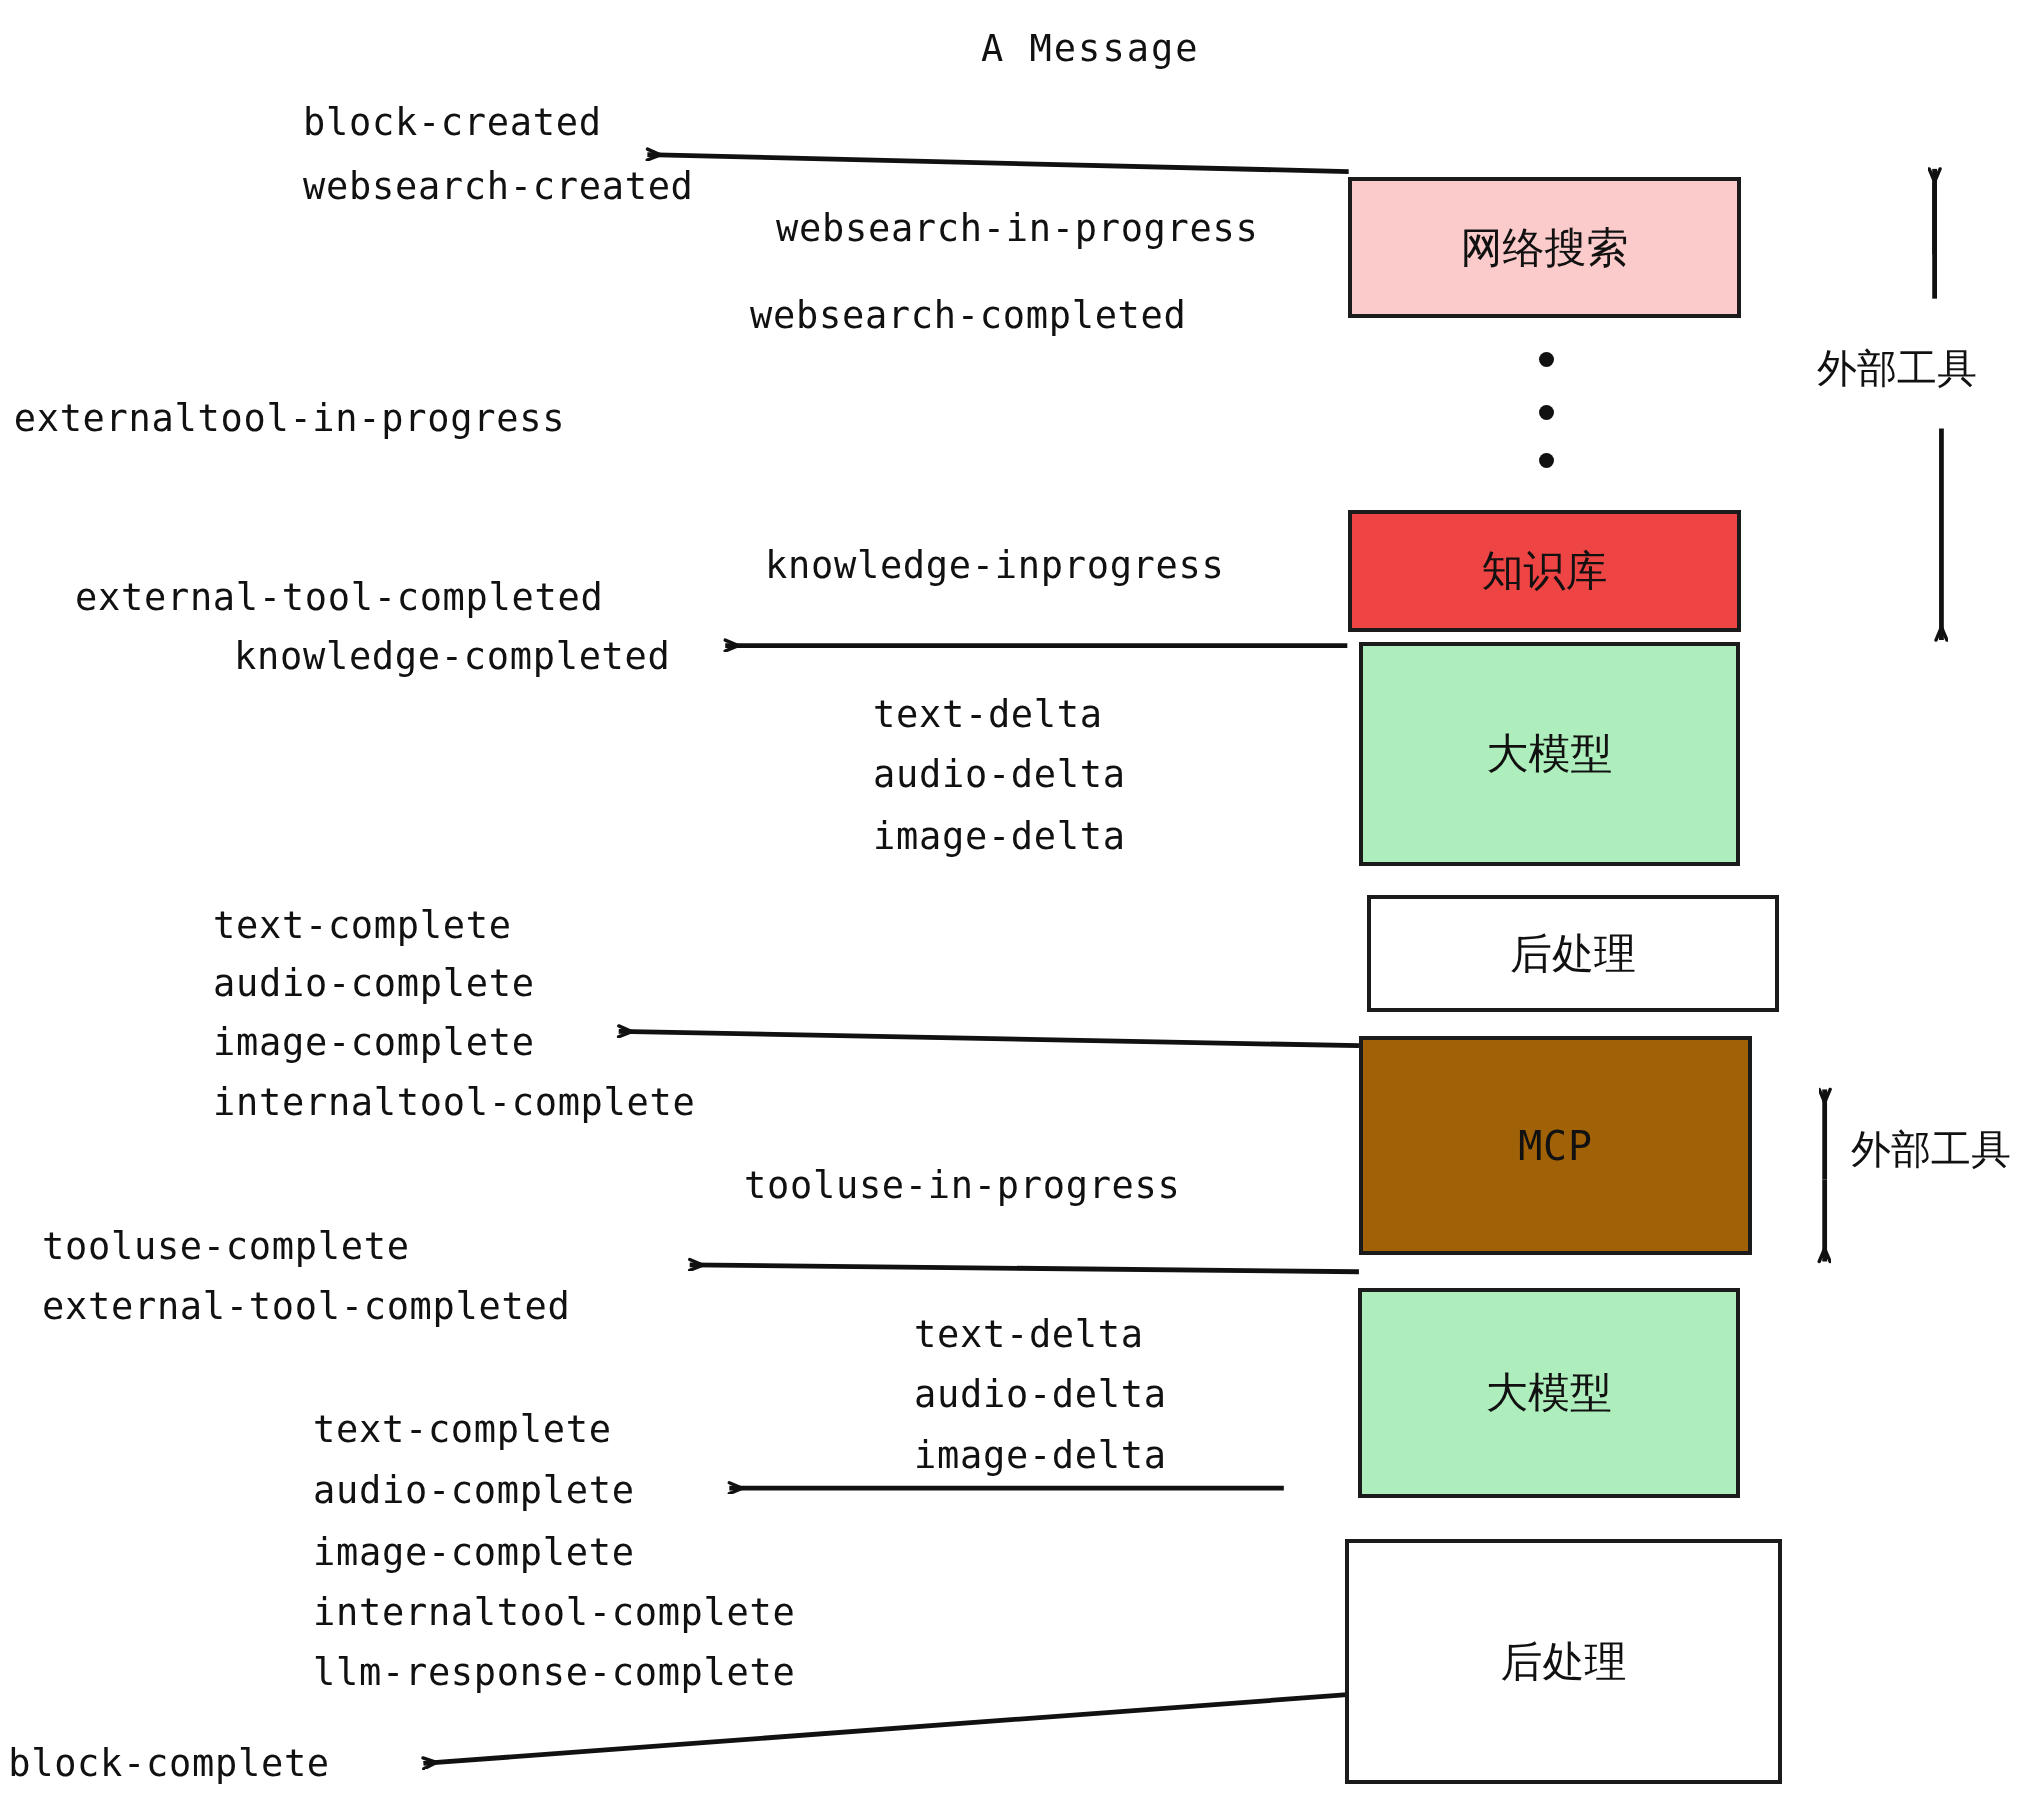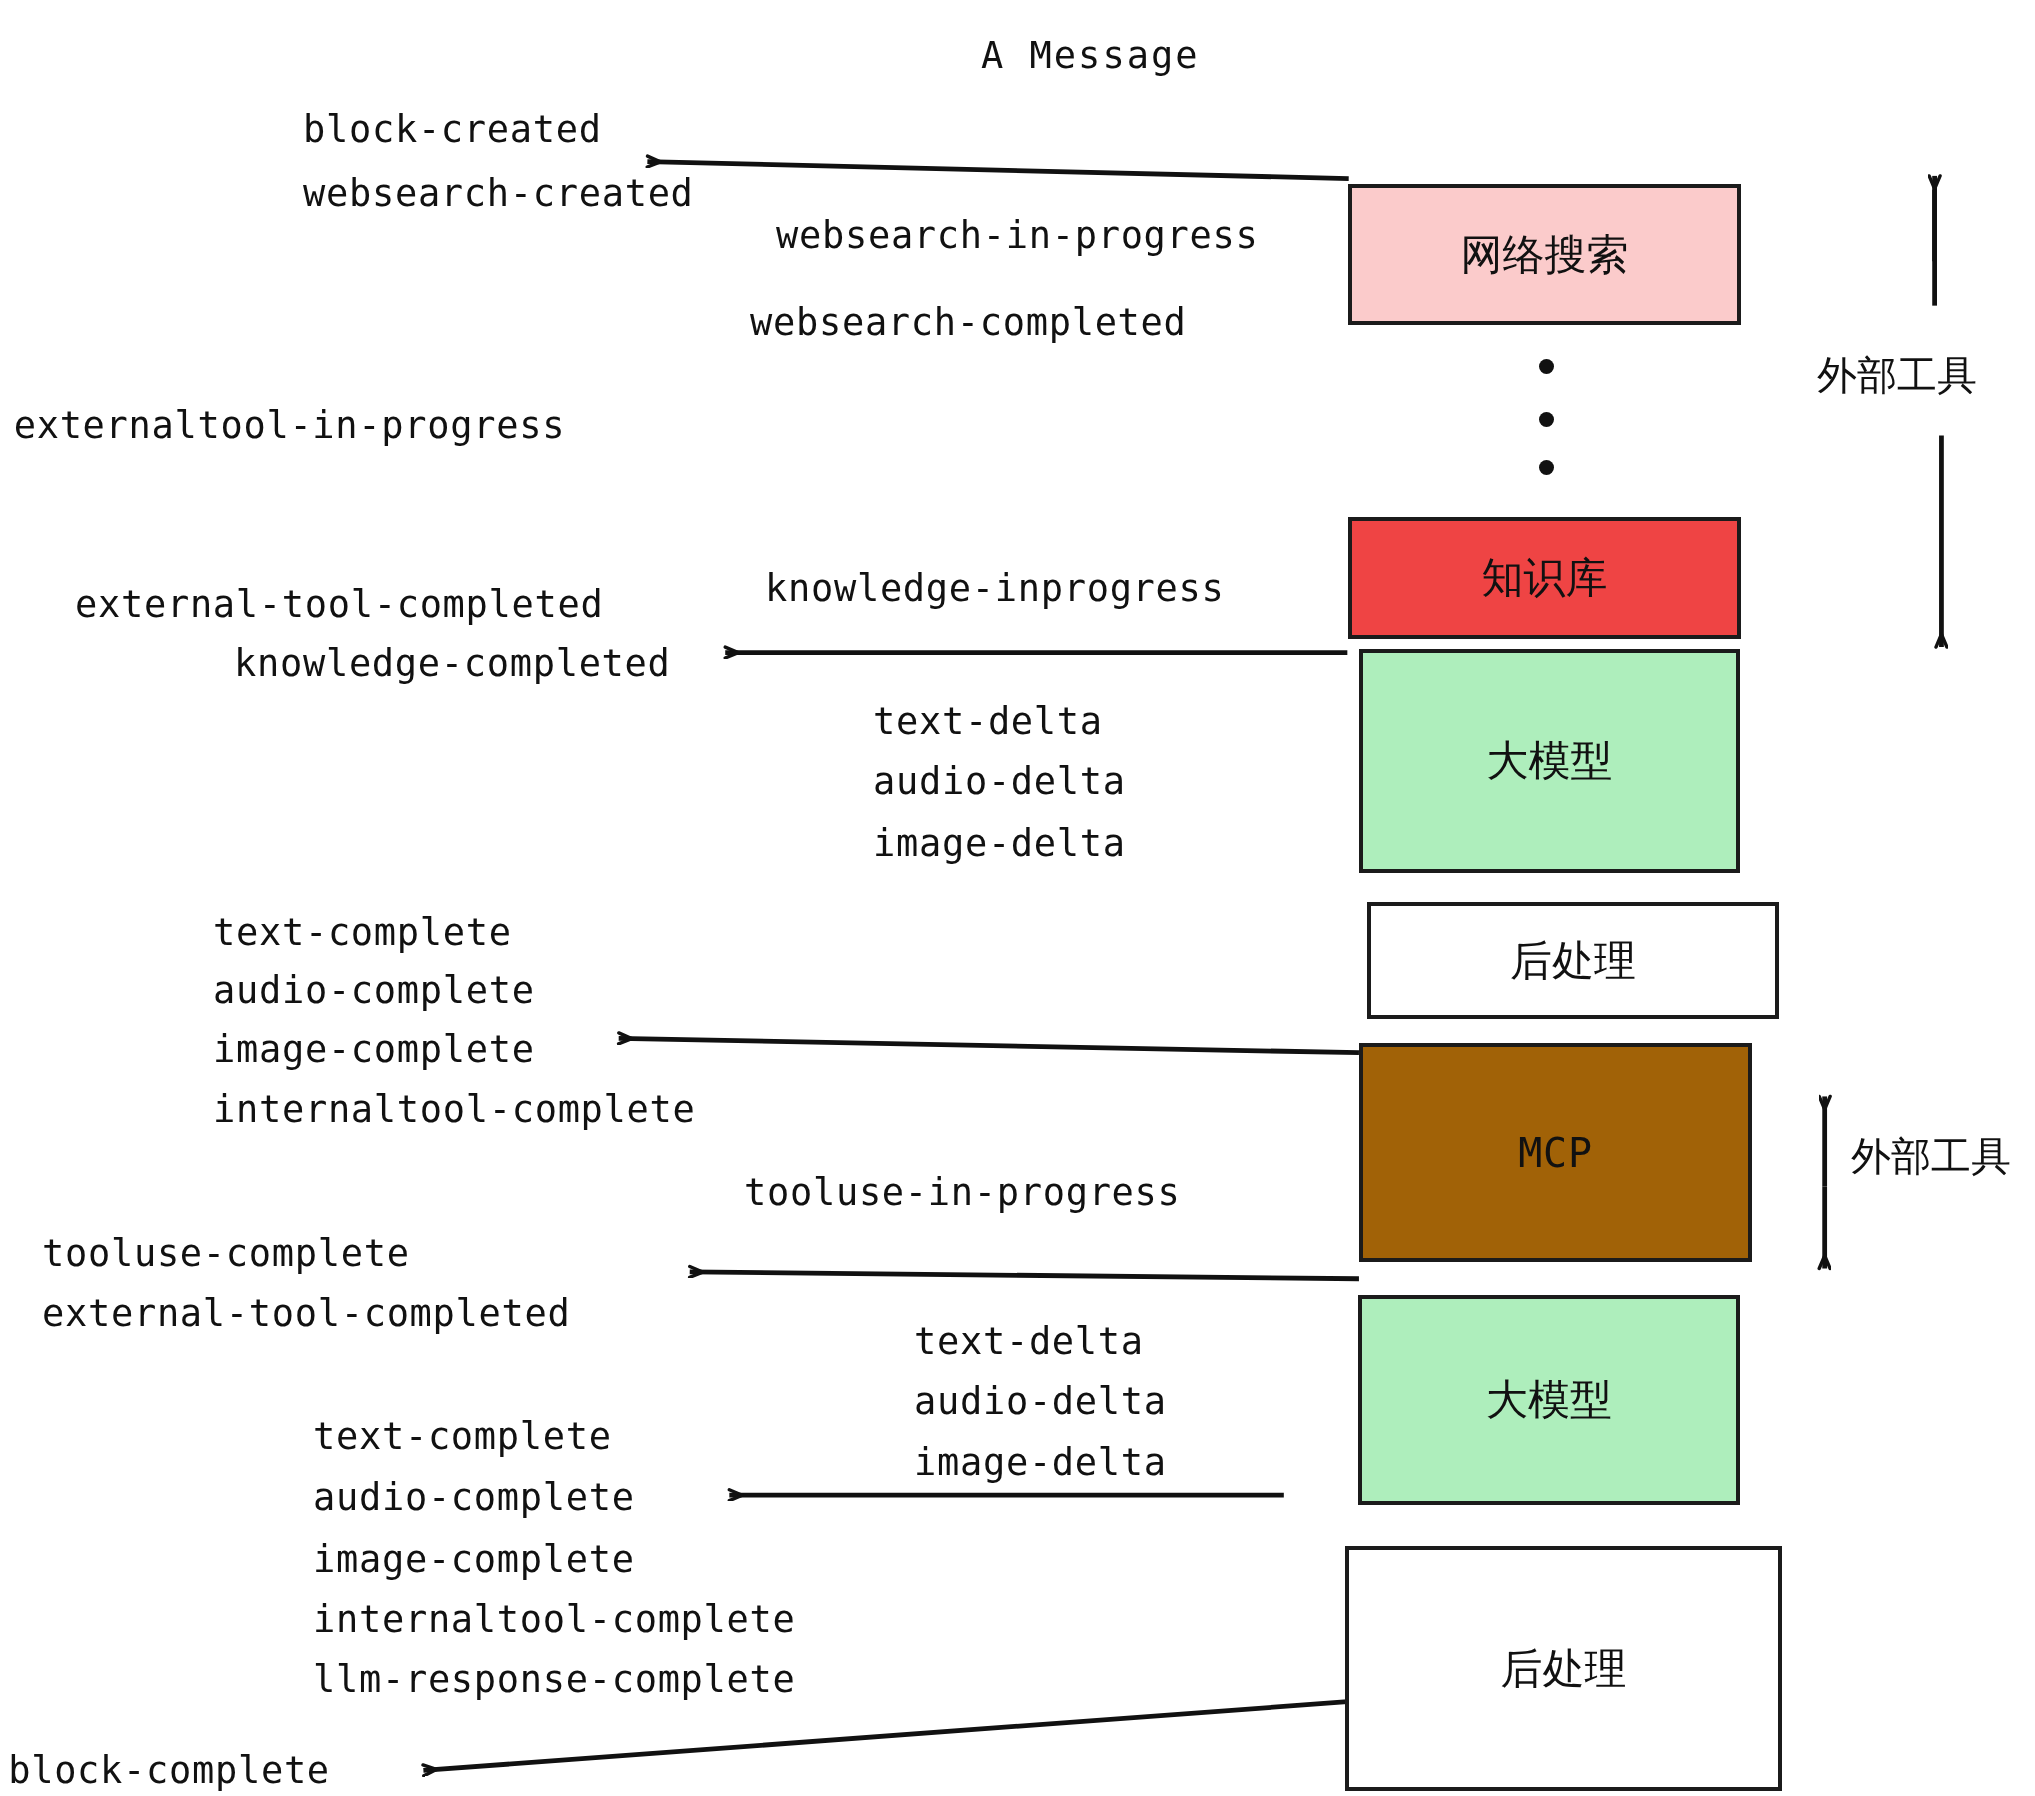--- a/index.html
+++ b/index.html
@@ -3,21 +3,21 @@
 <meta charset="utf-8">
 <style>
   html,body{margin:0;padding:0;}
   body{
     width:2035px;height:1796px;
     background:#ffffff;
     font-family:"DejaVu Sans Mono", monospace;
     overflow:hidden;
     position:relative;
   }
-  #stage{position:absolute;left:0;top:12px;width:2035px;height:1572px;}
+  #stage{position:absolute;left:0;top:5px;width:2035px;height:1572px;}
 
   .lbl{
     position:absolute;
     font-family:"DejaVu Sans Mono","Liberation Mono",monospace;
     font-size:37px;
     color:#111111;
     white-space:pre;
     letter-spacing:0.7px;
     line-height:1;
   }
@@ -134,21 +134,21 @@
 
   <div class="side-lbl" style="left:1817px;top:336px;">外部工具</div>
   <div class="side-lbl" style="left:1851px;top:1117px;">外部工具</div>
 
   <div class="lbl" style="left:303px;top:99px;">block-created</div>
   <div class="lbl" style="left:303px;top:163px;">websearch-created</div>
   <div class="lbl" style="left:744px;top:205px;margin-left:32px;">websearch-in-progress</div>
   <div class="lbl" style="left:750px;top:292px;">websearch-completed</div>
   <div class="lbl" style="left:13.7px;top:395px;">externaltool-in-progress</div>
 
-  <div class="lbl" style="left:765px;top:542px;margin-top:16px;">knowledge-inprogress</div>
+  <div class="lbl" style="left:765px;top:542px;">knowledge-inprogress</div>
   <div class="lbl" style="left:75px;top:574px;">external-tool-completed</div>
   <div class="lbl" style="left:190px;top:633px;margin-left:44px;">knowledge-completed</div>
 
   <div class="lbl" style="left:873px;top:691px;">text-delta</div>
   <div class="lbl" style="left:873px;top:751px;">audio-delta</div>
   <div class="lbl" style="left:873px;top:813px;">image-delta</div>
 
   <div class="lbl" style="left:213px;top:902px;">text-complete</div>
   <div class="lbl" style="left:213px;top:960px;">audio-complete</div>
   <div class="lbl" style="left:213px;top:1019px;">image-complete</div>

